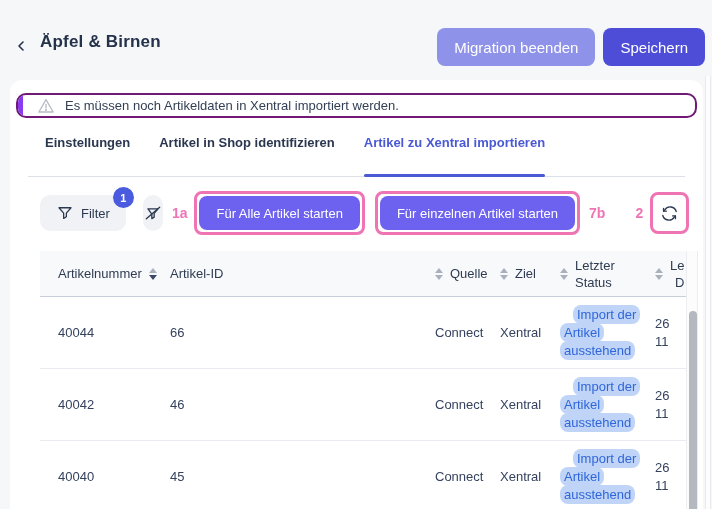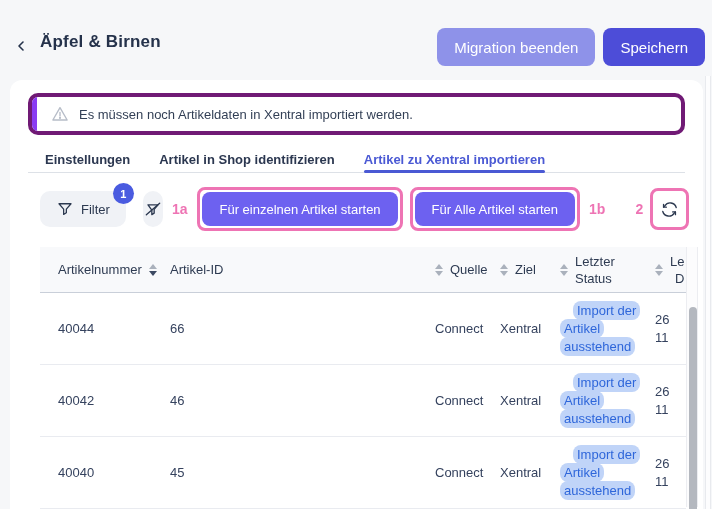--- a/index.html
+++ b/index.html
@@ -23,30 +23,30 @@
 
   
   .card { position:absolute; left:10px; right:9px; top:80px; bottom:0;
     background:#ffffff; border-radius:12px 12px 0 0; overflow:hidden; }
 
   
   .page-scroll { position:absolute; top:76px; bottom:0; right:1px; width:6px;
     background:#fdfdfe; border-left:1px solid #e8eaee; border-right:1px solid #e8eaee; }
 
   
-  .alert { margin:13px 18px 0; height:42px; display:flex; align-items:center;
-    border:4px solid #701a75; border-radius:10px; overflow:hidden; background:#fff; }
+  .alert { margin:13px 6px 0; height:25px; display:flex; align-items:center;
+    border:2px solid #701a75; border-radius:10px; overflow:hidden; background:#fff; }
   .alert-accent { width:5px; align-self:stretch; background:#8a3bf2; border-radius:4px 0 0 4px; }
   .alert-icon { margin-left:14px; display:flex; }
   .alert-text { margin-left:10px; color:#323f55; font-size:13px; }
 
   
   .tabs { position:relative; margin:0 18px; padding:17px 0 0 17px; display:flex; gap:29px; }
   .tabs::after { content:""; position:absolute; left:0; right:0; bottom:0; height:1px; background:#dde1e7; }
-  .tab { position:relative; padding-bottom:6px; font-size:13px; font-weight:700; color:#2b3750; cursor:pointer; white-space:nowrap; }
+  .tab { position:relative; padding-bottom:27px; font-size:13px; font-weight:700; color:#2b3750; cursor:pointer; white-space:nowrap; }
   .tab.active { color:#4a59d4; }
   .tab.active::after { content:""; position:absolute; left:0; right:0; bottom:0; height:3px;
     background:#4a59d4; border-radius:3px; z-index:1; }
 
   
   .toolbar { margin:14px 18px 0 30px; height:44px; display:flex; align-items:center; }
   .soft-btn { position:relative; height:36px; background:#f0f2f6; border:none; border-radius:10px;
     display:flex; align-items:center; justify-content:center; gap:7px; color:#2c3950;
     font-size:13px; font-family:inherit; cursor:pointer; }
   .filter-btn { padding:0 16px; }
@@ -145,29 +145,29 @@
       <span>
         <svg width="20" height="20" viewBox="0 0 24 24" fill="none" stroke="#2c3950" stroke-width="1.6" stroke-linecap="round" stroke-linejoin="round">
             <path d="M6 7h12l-4.6 5.4V17l-2.8 1.7v-5.3L6 7z"></path>
             <line x1="4" y1="19" x2="20" y2="5"></line>
           </svg>
       </span>
     </button>
 
     <span class="pink-label lbl-1a">1a</span>
 
+    <div class="annotate">
+      <button class="purple-btn">Für Alle Artikel starten</button>
+    </div>
+
     <div class="annotate" style="margin-left:10px;">
       <button class="purple-btn">Für einzelnen Artikel starten</button>
     </div>
 
-    <div class="annotate">
-      <button class="purple-btn">Für Alle Artikel starten</button>
-    </div>
-
-    <span class="pink-label lbl-1b">1b</span>
+    <span class="pink-label lbl-1b">7b</span>
     <span class="pink-label lbl-2">2</span>
 
     <div class="annotate">
       <button class="refresh-btn">
         <span>
           <svg width="19" height="19" viewBox="0 0 24 24" fill="none" stroke="#2c3950" stroke-width="1.7" stroke-linecap="round" stroke-linejoin="round">
               <path d="M20.5 9.5A8 8 0 0 0 6 7.5L4.5 9"></path>
               <path d="M4.5 5.5V9H8"></path>
               <path d="M3.5 14.5A8 8 0 0 0 18 16.5l1.5-1.5"></path>
               <path d="M19.5 18.5V15H16"></path>

